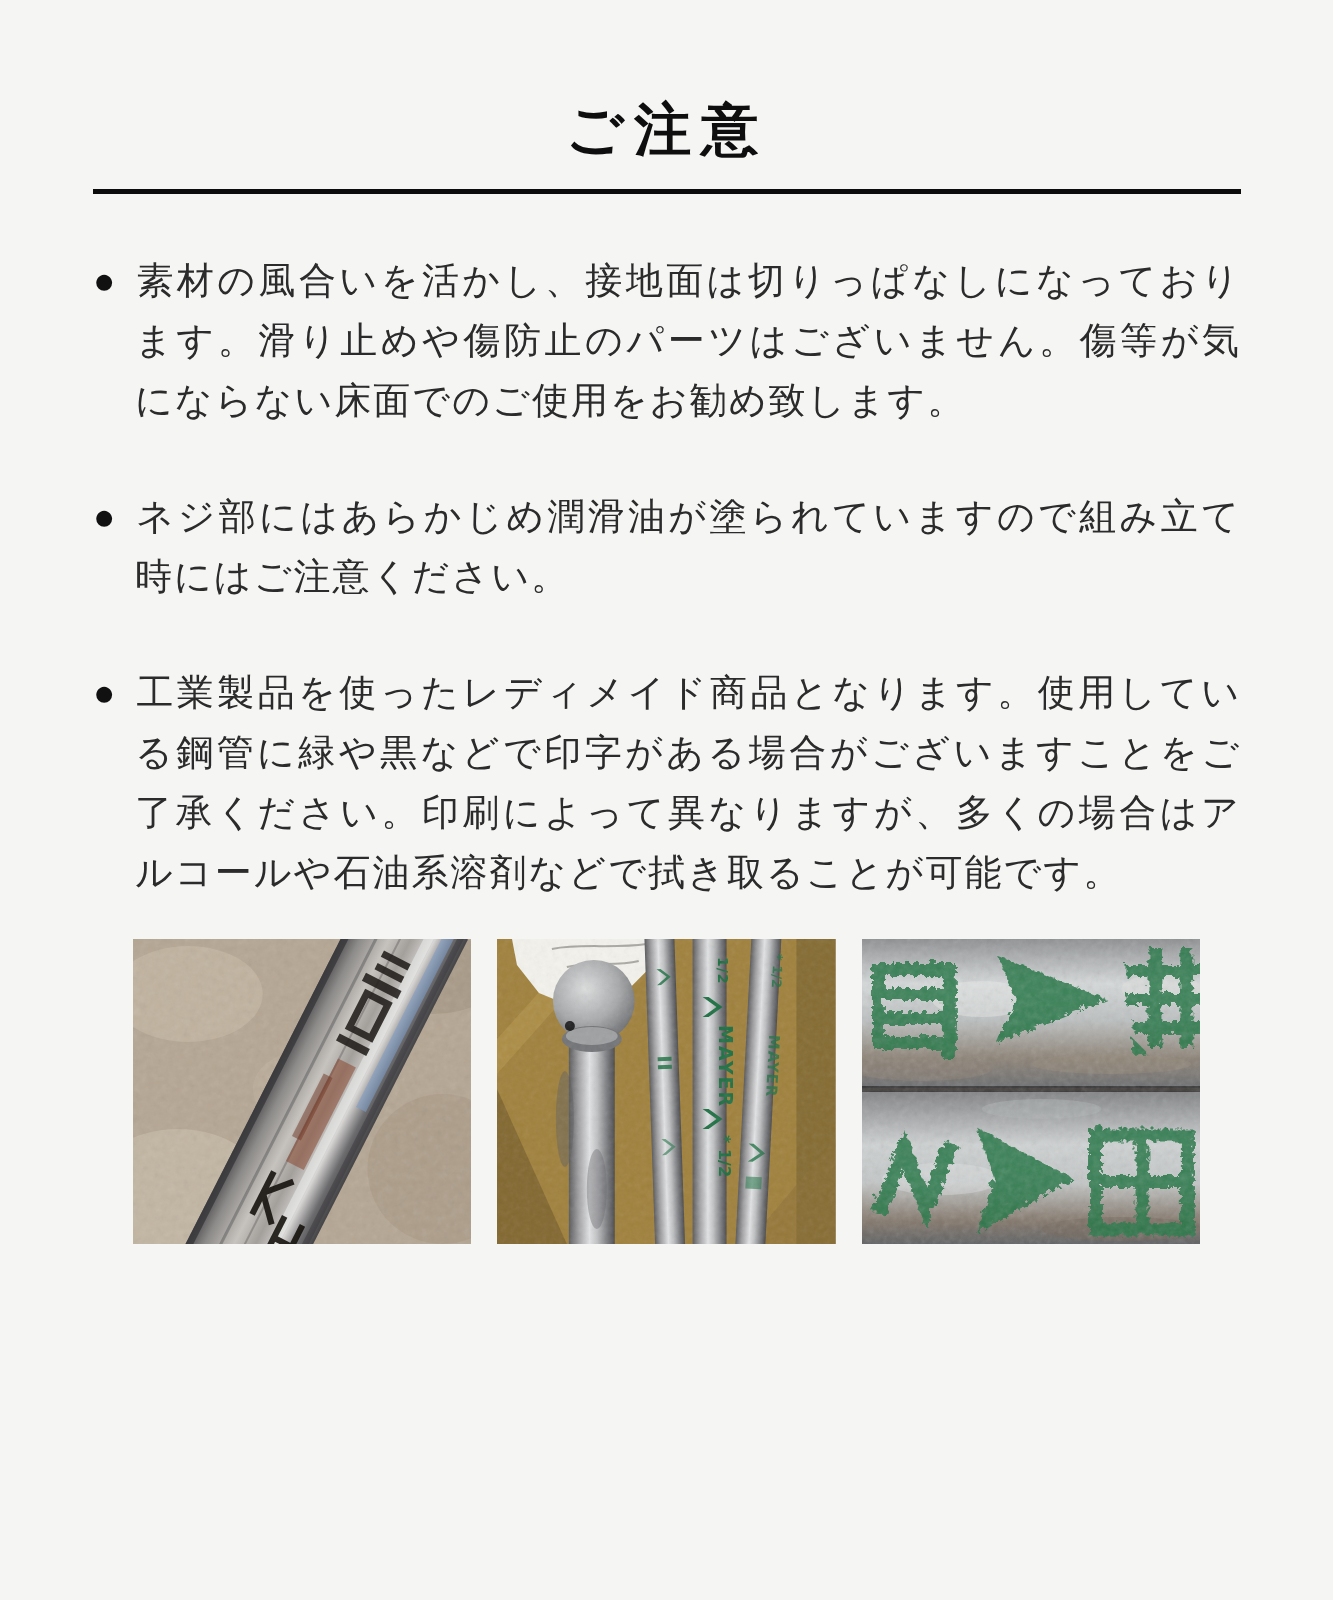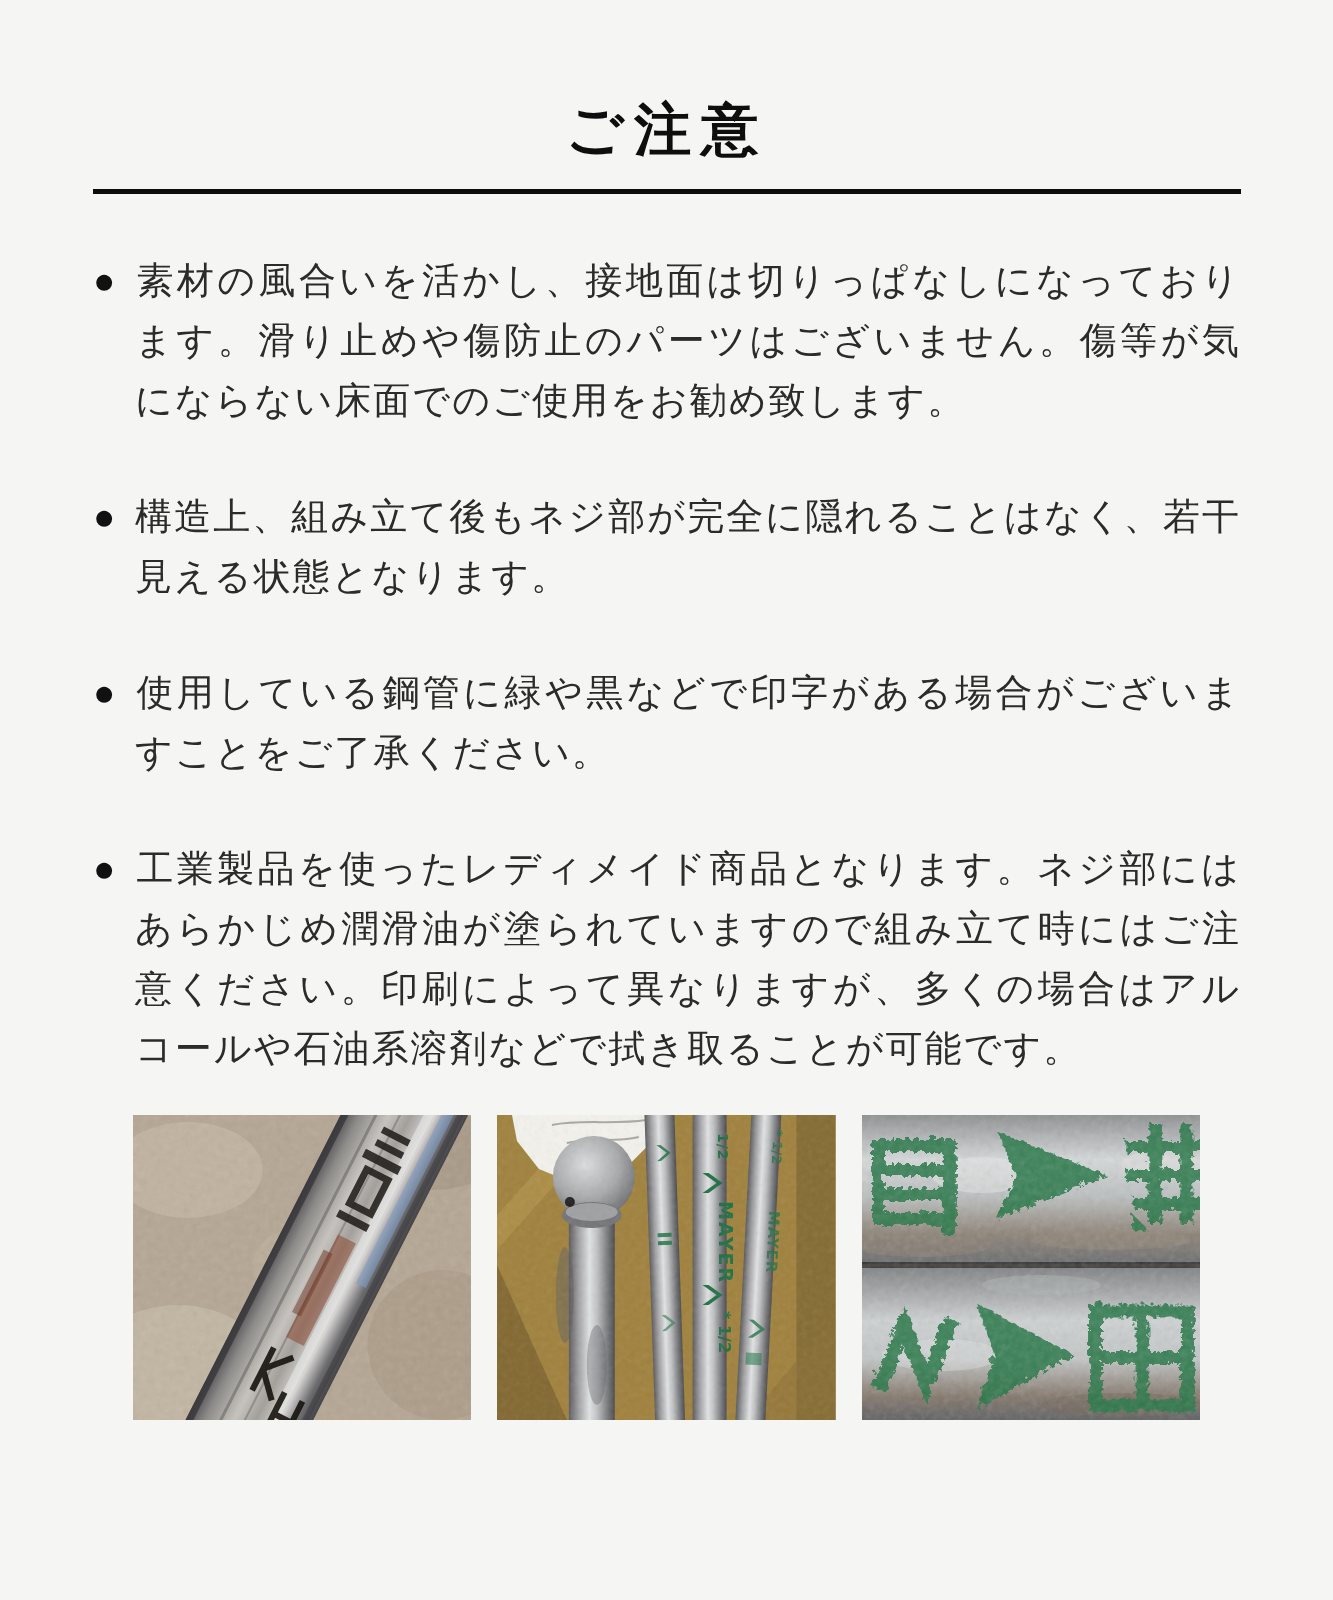--- a/index.html
+++ b/index.html
@@ -42,23 +42,22 @@
 </head>
 <body>
 
 <div class="page">
 
   <h1 class="page-title">ご注意</h1>
   <div class="title-divider"></div>
 
   <section class="notice-list">
     <p class="notice-item"><span class="bullet">●</span><span>素材の風合いを活かし、接地面は切りっぱなしになっております。滑り止めや傷防止のパーツはございません。傷等が気にならない床面でのご使用をお勧め致します。</span></p>
-    <p class="notice-item"><span class="bullet">●</span><span>構造上、組み立て後もネジ部が完全に隠れることはなく、若干見える状態となります。</span></p>
-    <p class="notice-item"><span class="bullet">●</span><span>使用している鋼管に緑や黒などで印字がある場合がございますことをご了承ください。</span></p>
-    <p class="notice-item"><span class="bullet">●</span><span>工業製品を使ったレディメイド商品となります。ネジ部にはあらかじめ潤滑油が塗られていますので組み立て時にはご注意ください。印刷によって異なりますが、多くの場合はアルコールや石油系溶剤などで拭き取ることが可能です。</span></p>
+    <p class="notice-item"><span class="bullet">●</span><span>ネジ部にはあらかじめ潤滑油が塗られていますので組み立て時にはご注意ください。</span></p>
+    <p class="notice-item"><span class="bullet">●</span><span>工業製品を使ったレディメイド商品となります。使用している鋼管に緑や黒などで印字がある場合がございますことをご了承ください。印刷によって異なりますが、多くの場合はアルコールや石油系溶剤などで拭き取ることが可能です。</span></p>
   </section>
 
 
   <div class="photo-row">
 
     <figure class="photo">
       <svg viewBox="0 0 339 305" preserveAspectRatio="none">
         <defs>
           <linearGradient id="g1pipe" x1="0" y1="0" x2="1" y2="0">
             <stop offset="0" stop-color="#4c4b4d"></stop>

